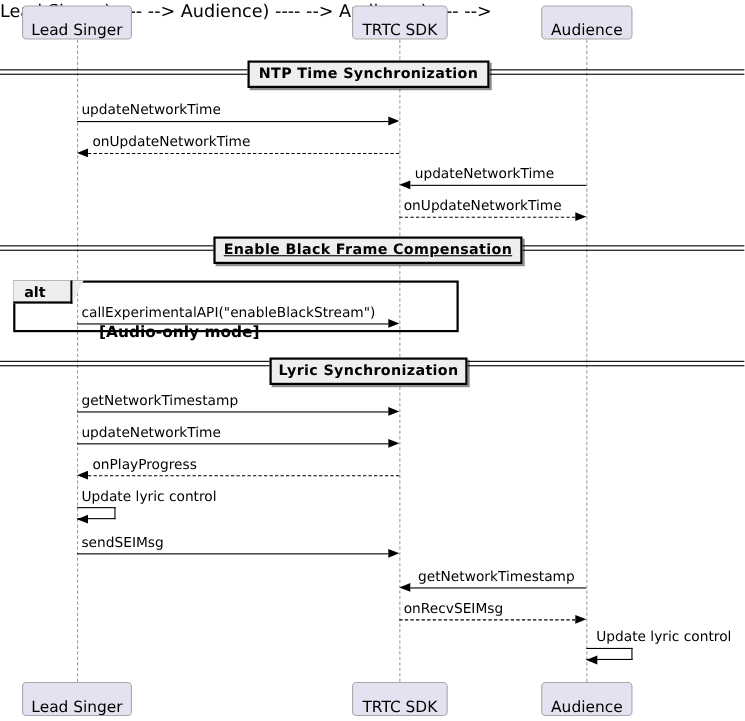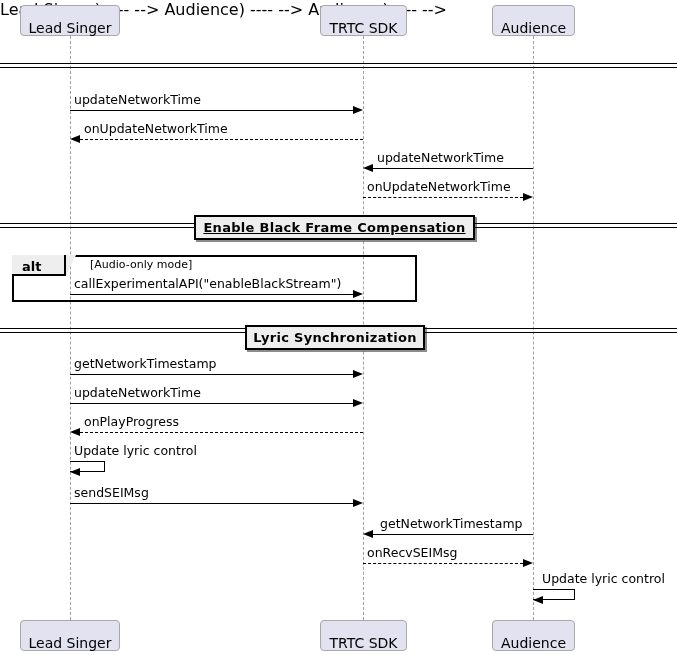--- a/index.html
+++ b/index.html
@@ -119,25 +119,26 @@
     font-weight: bold;
     color: #000000;
   }
   .frag-tab-corner {
     position: absolute;
     width: 0;
     height: 0;
   }
   .frag-guard {
     position: absolute;
-    font-size: 11px;
-    font-weight: normal;
+    font-size: 14px;
+    font-weight: bold;
     color: #000000;
     white-space: nowrap;
     line-height: 1;
+    margin-top: 36px;
   }
 
   
   .self-loop {
     position: absolute;
     box-sizing: border-box;
     border-top: 1px solid #000000;
     border-right: 1px solid #000000;
     border-bottom: 1px solid #000000;
   }
@@ -158,20 +159,23 @@
   </div>
   <div class="participant" style="left:320px; top:5px; width:87px; height:31px;">
     <span>TRTC SDK</span>
   </div>
   <div class="participant" style="left:492px; top:5px; width:83px; height:31px;">
     <span>Audience</span>
   </div>
 
   
   <div class="divider-rails" style="top:63px;"></div>
+  <div class="divider-label" style="left:225px; top:55px; width:220px; height:25px;">
+    <span>NTP Time Synchronization</span>
+  </div>
 
   
   <div class="msg-label" style="left:74px; top:94px;">
     <span>updateNetworkTime</span>
   </div>
   <div class="msg-line" style="left:70px; top:110px; width:283px;"></div>
   <div class="arrow-head right" style="left:353px; top:105.5px;"></div>
 
    Lead Singer) ---- --&gt;
   <div class="msg-label" style="left:84px; top:123px;">

